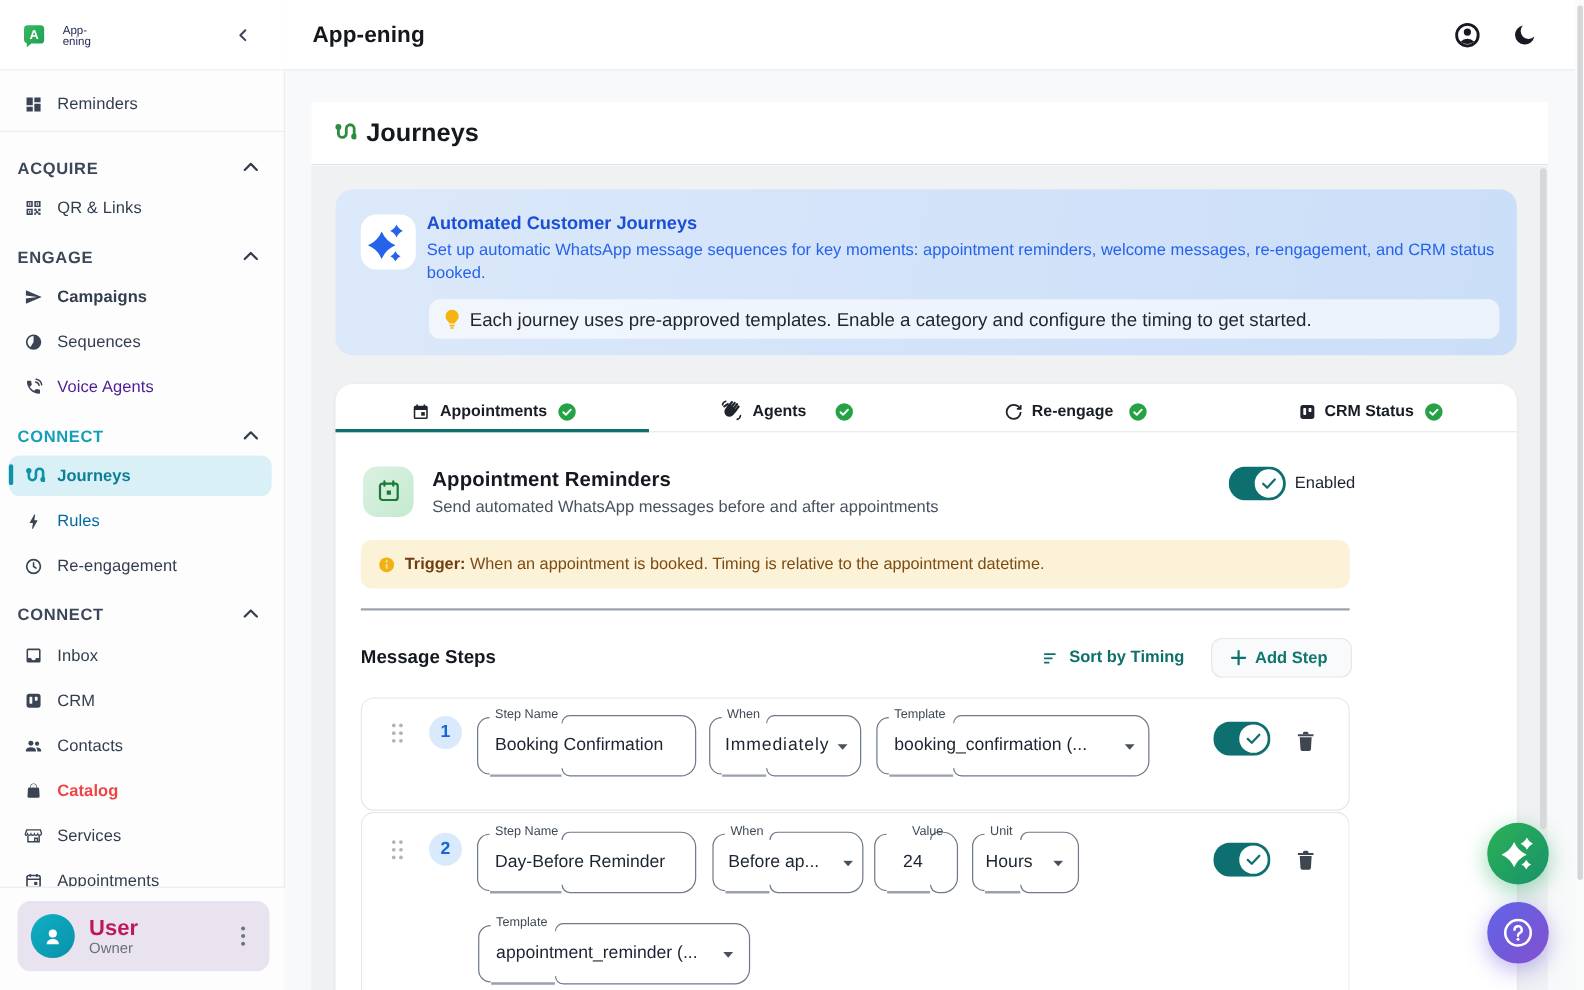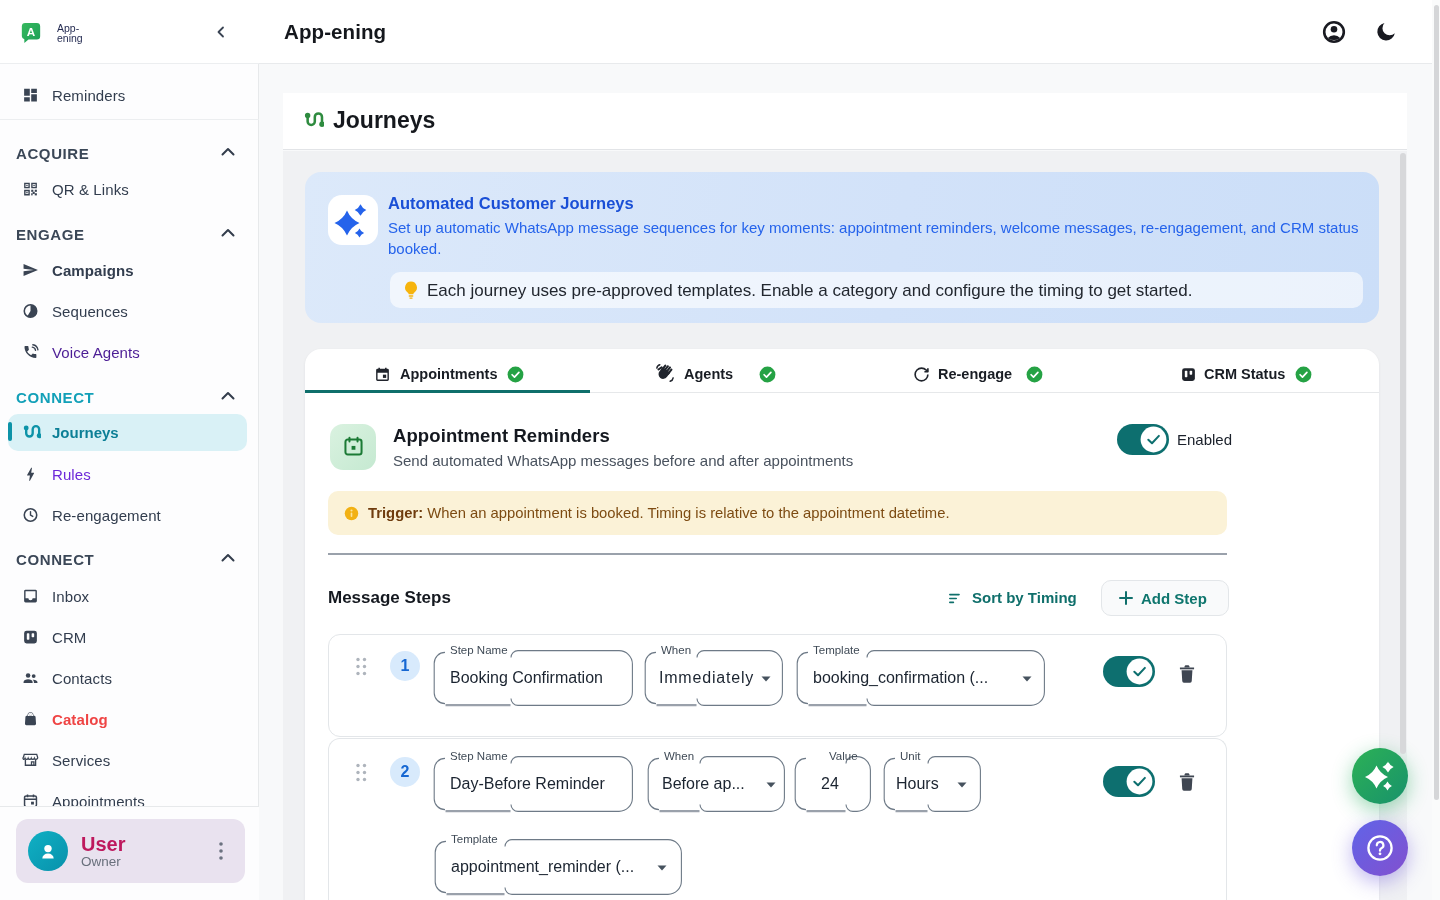--- a/index.html
+++ b/index.html
@@ -349,21 +349,21 @@
 <svg class="abs" style="left:22px;top:423px" width="19" height="19" viewBox="0 0 24 24">
     <path d="M5.3 6.3 V13 A 4.1 4.1 0 0 0 13.5 13 V8 A 4.1 4.1 0 0 1 21.7 8 V16.2" fill="none" stroke="#0d93a8" stroke-width="3" stroke-linecap="round"></path>
     <circle cx="5.3" cy="6.3" r="3.1" fill="#0d93a8"></circle>
     <circle cx="21.7" cy="16.2" r="3.1" fill="#0d93a8"></circle>
   </svg>
 <div class="abs" style="left:52px;top:424px;font-size:15px;font-weight:600;color:#0c7f96">Journeys</div>
 <div class="navitem" style="top:455px">
 <svg class="ic" width="17" height="17" viewBox="0 0 24 24">
       <path d="M11.2 21.5h-1.1l1.1-7.4H7.6c-.6 0-.6-.35-.4-.72L13 3h1.1L13 10.4h3.6c.55 0 .63.33.42.7z" fill="#3a4453"></path>
     </svg>
-<div class="tx" style="font-weight:500;color:#6d28d9">Rules</div>
+<div class="tx" style="font-weight:500;color:#0369a1">Rules</div>
   </div>
 <div class="navitem" style="top:496px">
 <svg class="ic" width="17" height="17" viewBox="0 0 24 24">
       <circle cx="12" cy="12" r="8.8" fill="none" stroke="#3a4453" stroke-width="2.2"></circle>
       <path d="M12 7.2V12l3.2 2" fill="none" stroke="#3a4453" stroke-width="2" stroke-linecap="round"></path>
     </svg>
 <div class="tx" style="font-weight:500;color:#323d4e">Re-engagement</div>
   </div>
 <div class="seclbl" style="top:551px">CONNECT</div>
 <svg class="chevup" style="top:553px" width="14" height="9" viewBox="0 0 14 9">

